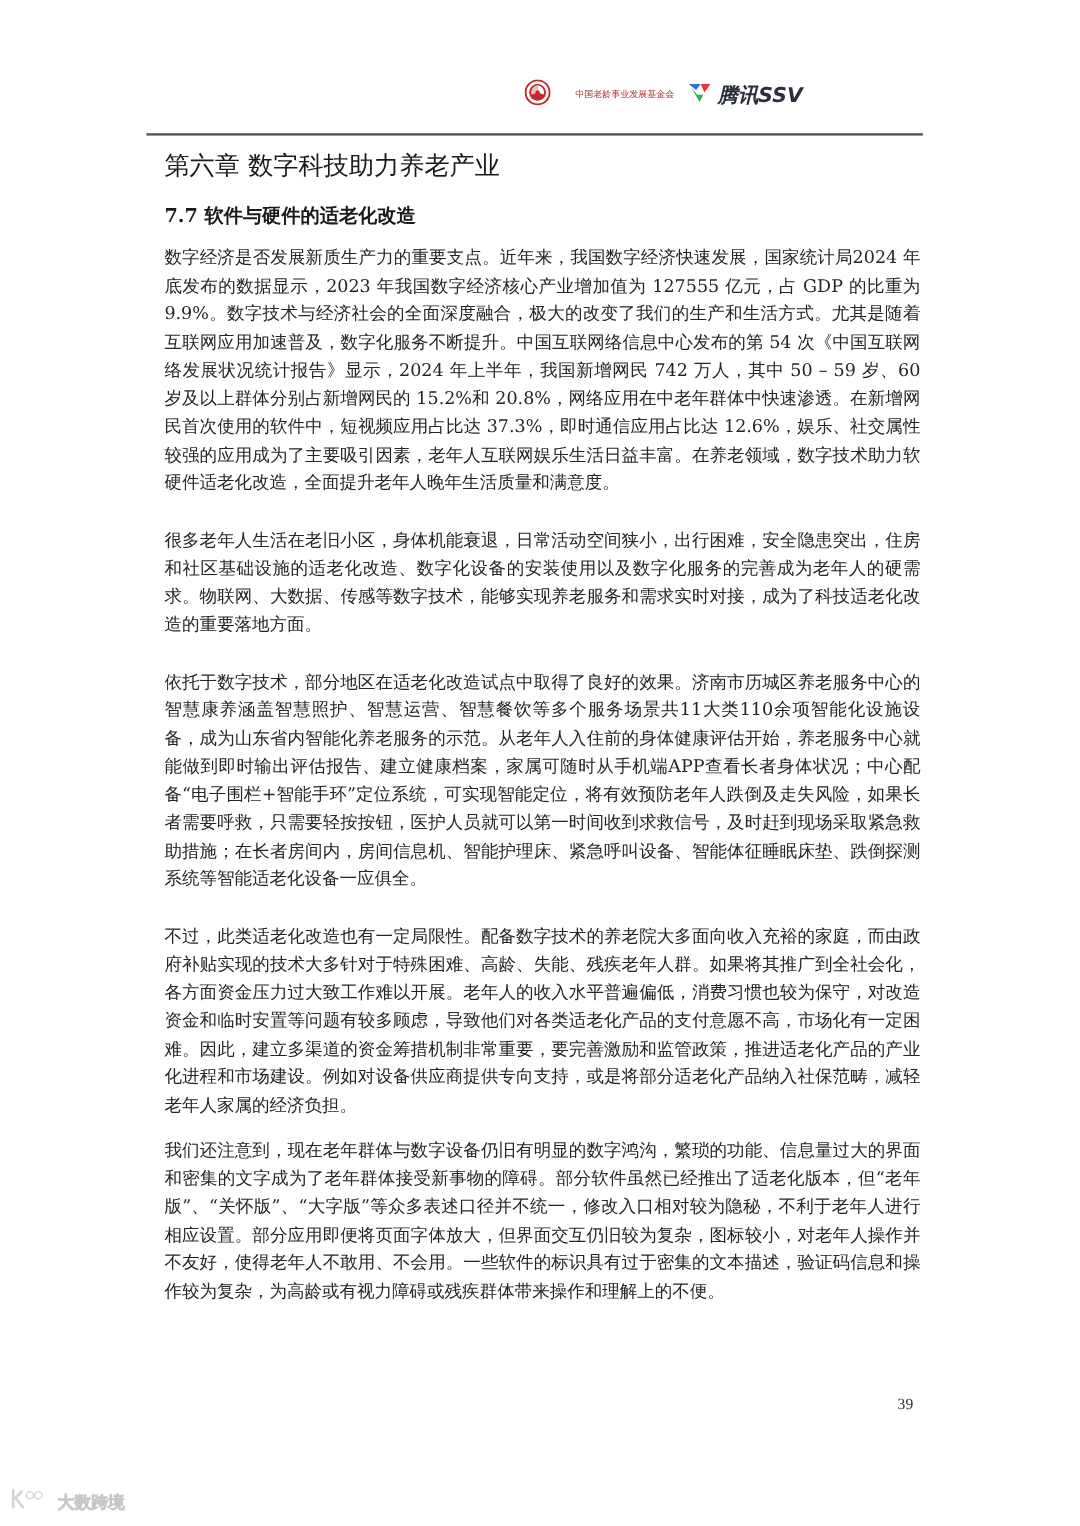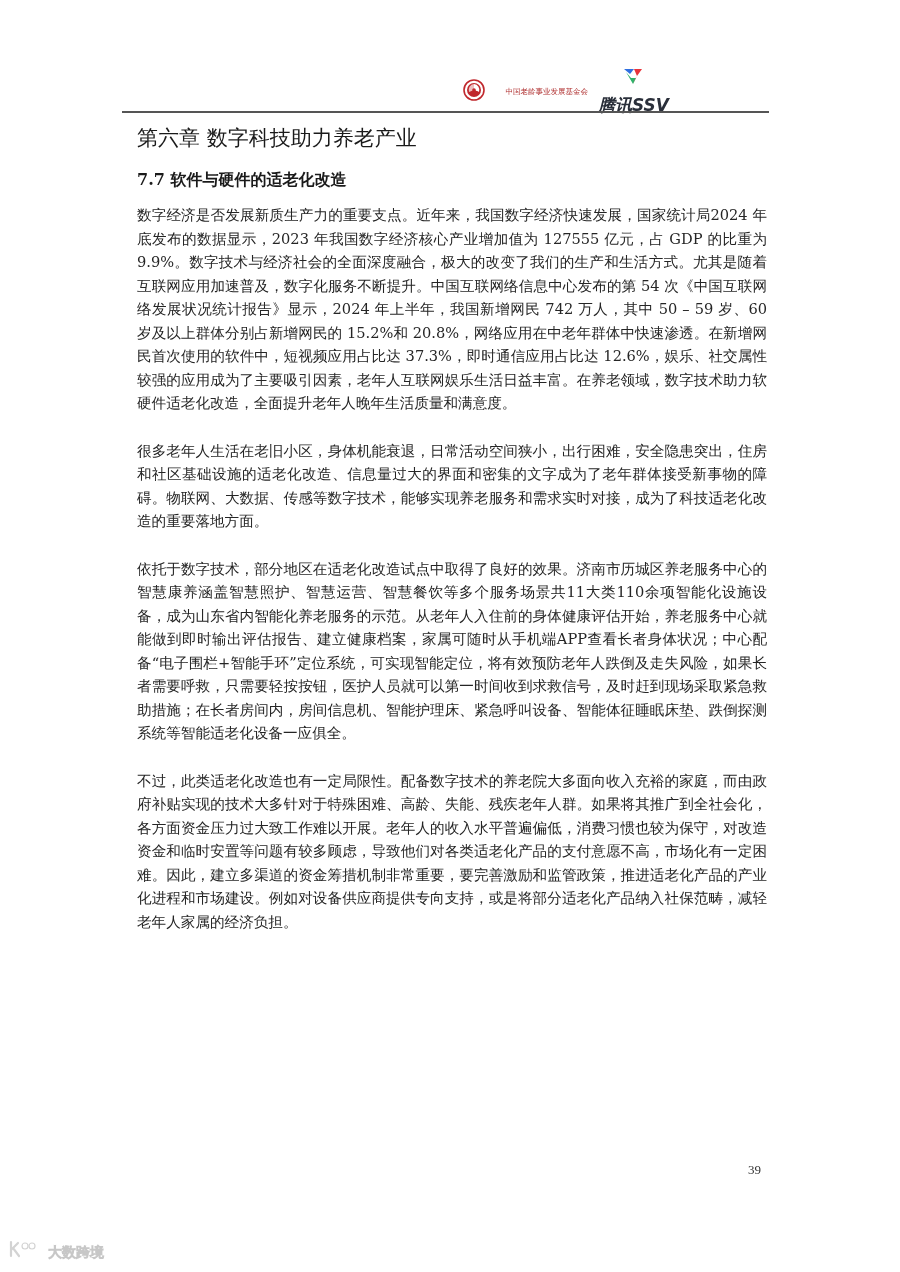--- a/index.html
+++ b/index.html
@@ -69,21 +69,20 @@
     .partner1-label {
       font-family: "DejaVu Serif", serif;
       font-size: 7.5px;
       color: #b03030;
       white-space: nowrap;
     }
     .partner2 {
       display: flex;
       align-items: center;
       gap: 4px;
-      flex-direction: column;
     }
     .partner2-label {
       font-family: "DejaVu Sans", sans-serif;
       font-weight: bold;
       font-style: italic;
       font-size: 17px;
       color: #2a2f3a;
       white-space: nowrap;
     }
     .chapter-title {
@@ -179,23 +178,24 @@
   </div>
 </div>
 
 <div class="rule"></div>
 
 <h1 class="chapter-title">第六章  数字科技助力养老产业</h1>
 <h2 class="section-title">7.7  软件与硬件的适老化改造</h2>
 
 <div class="content">
   <p class="para" style="margin-bottom:24px;">数字经济是否发展新质生产力的重要支点。近年来，我国数字经济快速发展，国家统计局2024 年底发布的数据显示，2023 年我国数字经济核心产业增加值为 127555 亿元，占 GDP 的比重为 9.9%。数字技术与经济社会的全面深度融合，极大的改变了我们的生产和生活方式。尤其是随着互联网应用加速普及，数字化服务不断提升。中国互联网络信息中心发布的第 54 次《中国互联网络发展状况统计报告》显示，2024 年上半年，我国新增网民 742 万人，其中 50 – 59 岁、60 岁及以上群体分别占新增网民的 15.2%和 20.8%，网络应用在中老年群体中快速渗透。在新增网民首次使用的软件中，短视频应用占比达 37.3%，即时通信应用占比达 12.6%，娱乐、社交属性较强的应用成为了主要吸引因素，老年人互联网娱乐生活日益丰富。在养老领域，数字技术助力软硬件适老化改造，全面提升老年人晚年生活质量和满意度。</p>
-  <p class="para" style="margin-bottom:24px;">很多老年人生活在老旧小区，身体机能衰退，日常活动空间狭小，出行困难，安全隐患突出，住房和社区基础设施的适老化改造、信息量过大的界面和密集的文字成为了老年群体接受新事物的障碍。物联网、大数据、传感等数字技术，能够实现养老服务和需求实时对接，成为了科技适老化改造的重要落地方面。</p>
+  <p class="para" style="margin-bottom:24px;">很多老年人生活在老旧小区，身体机能衰退，日常活动空间狭小，出行困难，安全隐患突出，住房和社区基础设施的适老化改造、数字化设备的安装使用以及数字化服务的完善成为老年人的硬需求。物联网、大数据、传感等数字技术，能够实现养老服务和需求实时对接，成为了科技适老化改造的重要落地方面。</p>
   <p class="para" style="margin-bottom:24px;">依托于数字技术，部分地区在适老化改造试点中取得了良好的效果。济南市历城区养老服务中心的智慧康养涵盖智慧照护、智慧运营、智慧餐饮等多个服务场景共11大类110余项智能化设施设备，成为山东省内智能化养老服务的示范。从老年人入住前的身体健康评估开始，养老服务中心就能做到即时输出评估报告、建立健康档案，家属可随时从手机端APP查看长者身体状况；中心配备“电子围栏+智能手环”定位系统，可实现智能定位，将有效预防老年人跌倒及走失风险，如果长者需要呼救，只需要轻按按钮，医护人员就可以第一时间收到求救信号，及时赶到现场采取紧急救助措施；在长者房间内，房间信息机、智能护理床、紧急呼叫设备、智能体征睡眠床垫、跌倒探测系统等智能适老化设备一应俱全。</p>
   <p class="para" style="margin-bottom:14px;">不过，此类适老化改造也有一定局限性。配备数字技术的养老院大多面向收入充裕的家庭，而由政府补贴实现的技术大多针对于特殊困难、高龄、失能、残疾老年人群。如果将其推广到全社会化，各方面资金压力过大致工作难以开展。老年人的收入水平普遍偏低，消费习惯也较为保守，对改造资金和临时安置等问题有较多顾虑，导致他们对各类适老化产品的支付意愿不高，市场化有一定困难。因此，建立多渠道的资金筹措机制非常重要，要完善激励和监管政策，推进适老化产品的产业化进程和市场建设。例如对设备供应商提供专向支持，或是将部分适老化产品纳入社保范畴，减轻老年人家属的经济负担。</p>
+  <p class="para">我们还注意到，现在老年群体与数字设备仍旧有明显的数字鸿沟，繁琐的功能、信息量过大的界面和密集的文字成为了老年群体接受新事物的障碍。部分软件虽然已经推出了适老化版本，但“老年版”、“关怀版”、“大字版”等众多表述口径并不统一，修改入口相对较为隐秘，不利于老年人进行相应设置。部分应用即便将页面字体放大，但界面交互仍旧较为复杂，图标较小，对老年人操作并不友好，使得老年人不敢用、不会用。一些软件的标识具有过于密集的文本描述，验证码信息和操作较为复杂，为高龄或有视力障碍或残疾群体带来操作和理解上的不便。</p>
 </div>
 
 <div class="page-number">39</div>
 
 <div class="watermark">
   <span>
     <svg width="34" height="18" viewBox="0 0 34 18">
       <path d="M3 2 L3 16 M3 10 L10 3 M5 8 L11 16" stroke="#b0b0b0" stroke-width="2.2" fill="none" stroke-linecap="round"></path>
       <circle cx="17" cy="6" r="3" fill="none" stroke="#b0b0b0" stroke-width="1.2"></circle>
       <circle cx="24" cy="6" r="3" fill="none" stroke="#b0b0b0" stroke-width="1.2"></circle>

